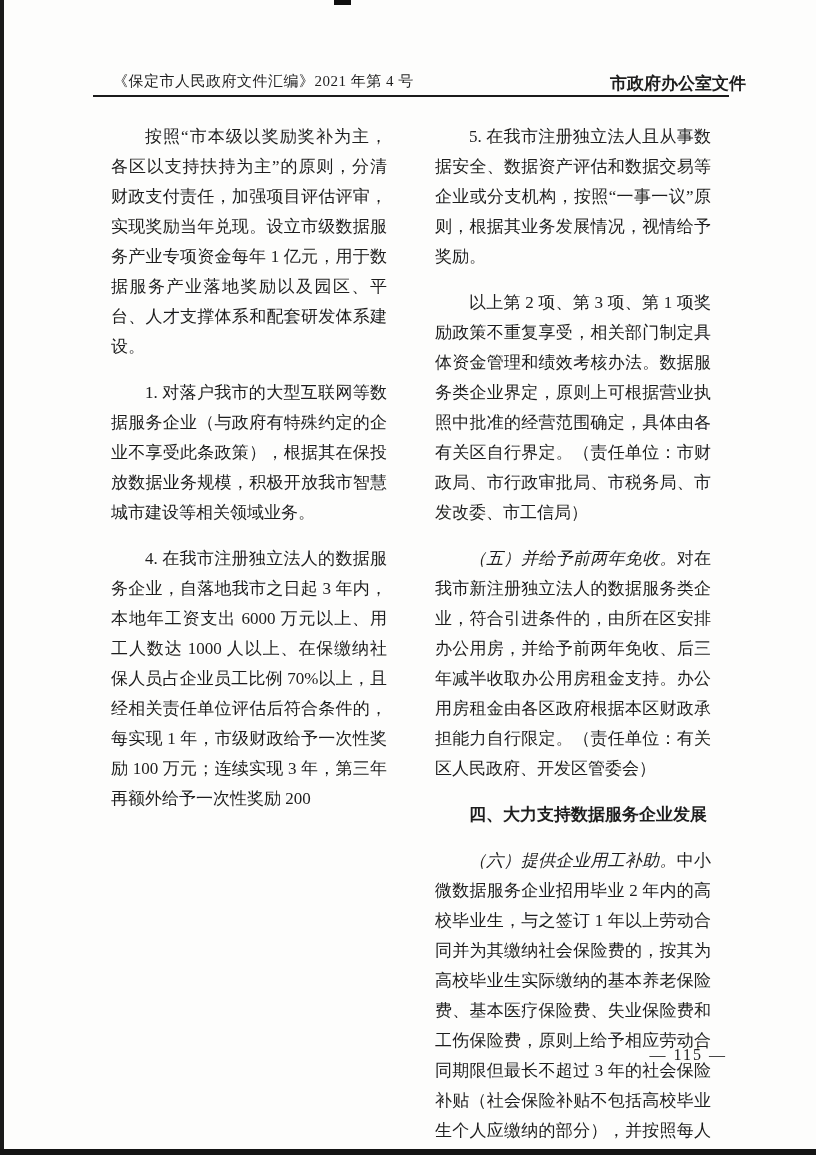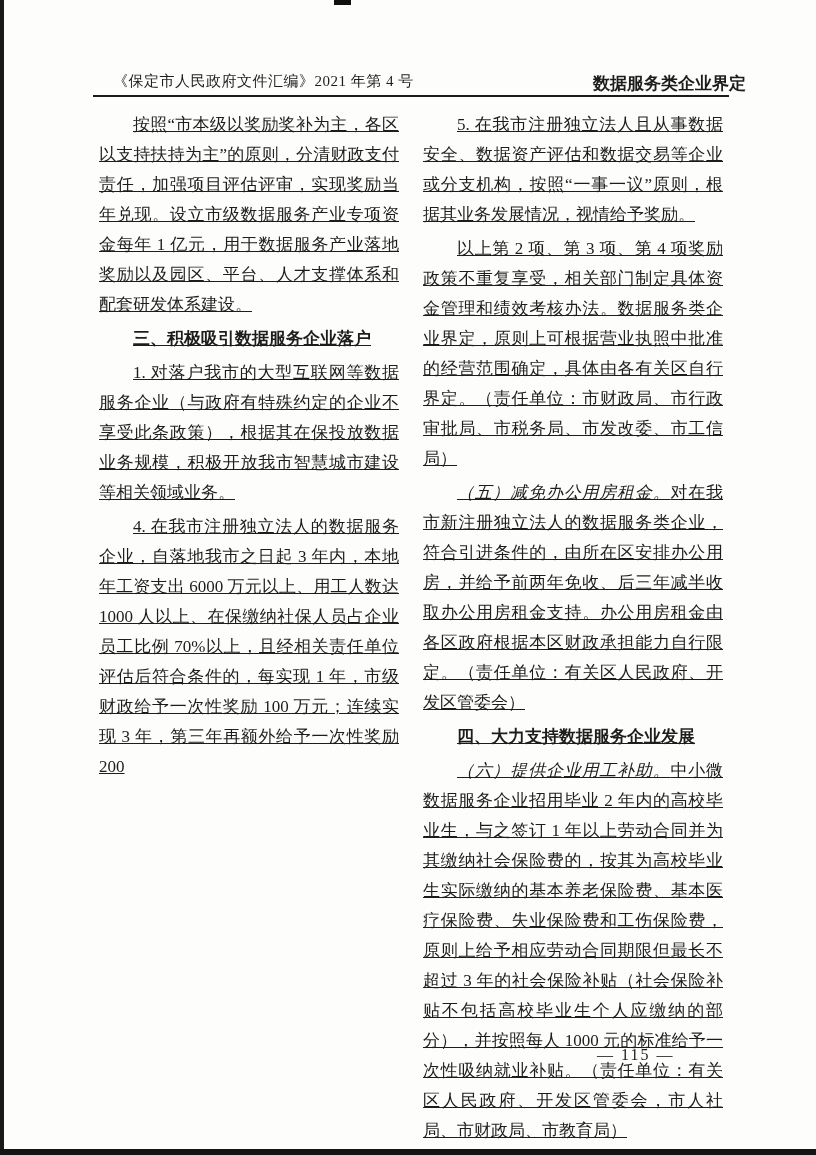--- a/index.html
+++ b/index.html
@@ -24,59 +24,58 @@
   .h-right { font-family: "Liberation Sans", sans-serif; font-weight: 700; font-size: 17px; white-space: nowrap; }
   .header-rule { position: absolute; left: 93px; top: 95px; width: 636px; height: 2px; background: #1b1b1b; }
   
   .col {
     position: absolute; top: 106px; width: 308px;
     font-size: 17px; line-height: 30px;
     text-align: justify;
   }
   .col-left  { left: 95px; }
   .col-right { left: 419px; }
-  .col p { margin: 4px; padding: 0; text-decoration: underline; }
+  .col p { margin: 16px; padding: 0; }
   .indent { text-indent: 2em; }
   .heading-hei {
     font-family: "Liberation Sans", sans-serif;
     font-weight: 700;
   }
   .kai { font-style: italic; }
   
   .page-number {
     position: absolute; top: 1046px; left: 597px; width: 130px;
-    text-align: left; font-size: 16px; letter-spacing: 2px;
+    text-align: right; font-size: 16px; letter-spacing: 2px;
     white-space: nowrap;
   }
 </style>
 </head>
 <body>
 
 <div class="page">
 
   <div class="scan-edge-left"></div>
   <div class="scan-mark-top"></div>
 
   <div class="header">
     <span class="h-left">《保定市人民政府文件汇编》2021 年第 4 号</span>
-    <span class="h-right">数据服务类企业界定</span>
+    <span class="h-right">市政府办公室文件</span>
   </div>
   <div class="header-rule"></div>
 
   <div class="col col-left">
     <p class="indent">按照“市本级以奖励奖补为主，各区以支持扶持为主”的原则，分清财政支付责任，加强项目评估评审，实现奖励当年兑现。设立市级数据服务产业专项资金每年 1 亿元，用于数据服务产业落地奖励以及园区、平台、人才支撑体系和配套研发体系建设。</p>
-    <p class="indent heading-hei">三、积极吸引数据服务企业落户</p>
     <p class="indent">1. 对落户我市的大型互联网等数据服务企业（与政府有特殊约定的企业不享受此条政策），根据其在保投放数据业务规模，积极开放我市智慧城市建设等相关领域业务。</p>
     <p class="indent">4. 在我市注册独立法人的数据服务企业，自落地我市之日起 3 年内，本地年工资支出 6000 万元以上、用工人数达 1000 人以上、在保缴纳社保人员占企业员工比例 70%以上，且经相关责任单位评估后符合条件的，每实现 1 年，市级财政给予一次性奖励 100 万元；连续实现 3 年，第三年再额外给予一次性奖励 200</p>
   </div>
 
   <div class="col col-right">
     <p class="indent">5. 在我市注册独立法人且从事数据安全、数据资产评估和数据交易等企业或分支机构，按照“一事一议”原则，根据其业务发展情况，视情给予奖励。</p>
-    <p class="indent">以上第 2 项、第 3 项、第 4 项奖励政策不重复享受，相关部门制定具体资金管理和绩效考核办法。数据服务类企业界定，原则上可根据营业执照中批准的经营范围确定，具体由各有关区自行界定。（责任单位：市财政局、市行政审批局、市税务局、市发改委、市工信局）</p>
-    <p class="indent"><span class="kai">（五）减免办公用房租金。</span><span>对在我市新注册独立法人的数据服务类企业，符合引进条件的，由所在区安排办公用房，并给予前两年免收、后三年减半收取办公用房租金支持。办公用房租金由各区政府根据本区财政承担能力自行限定。（责任单位：有关区人民政府、开发区管委会）</span></p>
+    <p class="indent">以上第 2 项、第 3 项、第 1 项奖励政策不重复享受，相关部门制定具体资金管理和绩效考核办法。数据服务类企业界定，原则上可根据营业执照中批准的经营范围确定，具体由各有关区自行界定。（责任单位：市财政局、市行政审批局、市税务局、市发改委、市工信局）</p>
+    <p class="indent"><span class="kai">（五）并给予前两年免收。</span><span>对在我市新注册独立法人的数据服务类企业，符合引进条件的，由所在区安排办公用房，并给予前两年免收、后三年减半收取办公用房租金支持。办公用房租金由各区政府根据本区财政承担能力自行限定。（责任单位：有关区人民政府、开发区管委会）</span></p>
     <p class="indent heading-hei">四、大力支持数据服务企业发展</p>
     <p class="indent"><span class="kai">（六）提供企业用工补助。</span><span>中小微数据服务企业招用毕业 2 年内的高校毕业生，与之签订 1 年以上劳动合同并为其缴纳社会保险费的，按其为高校毕业生实际缴纳的基本养老保险费、基本医疗保险费、失业保险费和工伤保险费，原则上给予相应劳动合同期限但最长不超过 3 年的社会保险补贴（社会保险补贴不包括高校毕业生个人应缴纳的部分），并按照每人 1000 元的标准给予一次性吸纳就业补贴。（责任单位：有关区人民政府、开发区管委会，市人社局、市财政局、市教育局）</span></p>
     <p class="indent"><span class="kai">（七）提供技能培训补贴。</span><span>鼓励符合条件</span></p>
   </div>
 
   <div class="page-number">— 115 —</div>
 
   <div class="scan-edge-bottom"></div>
 </div>
 

